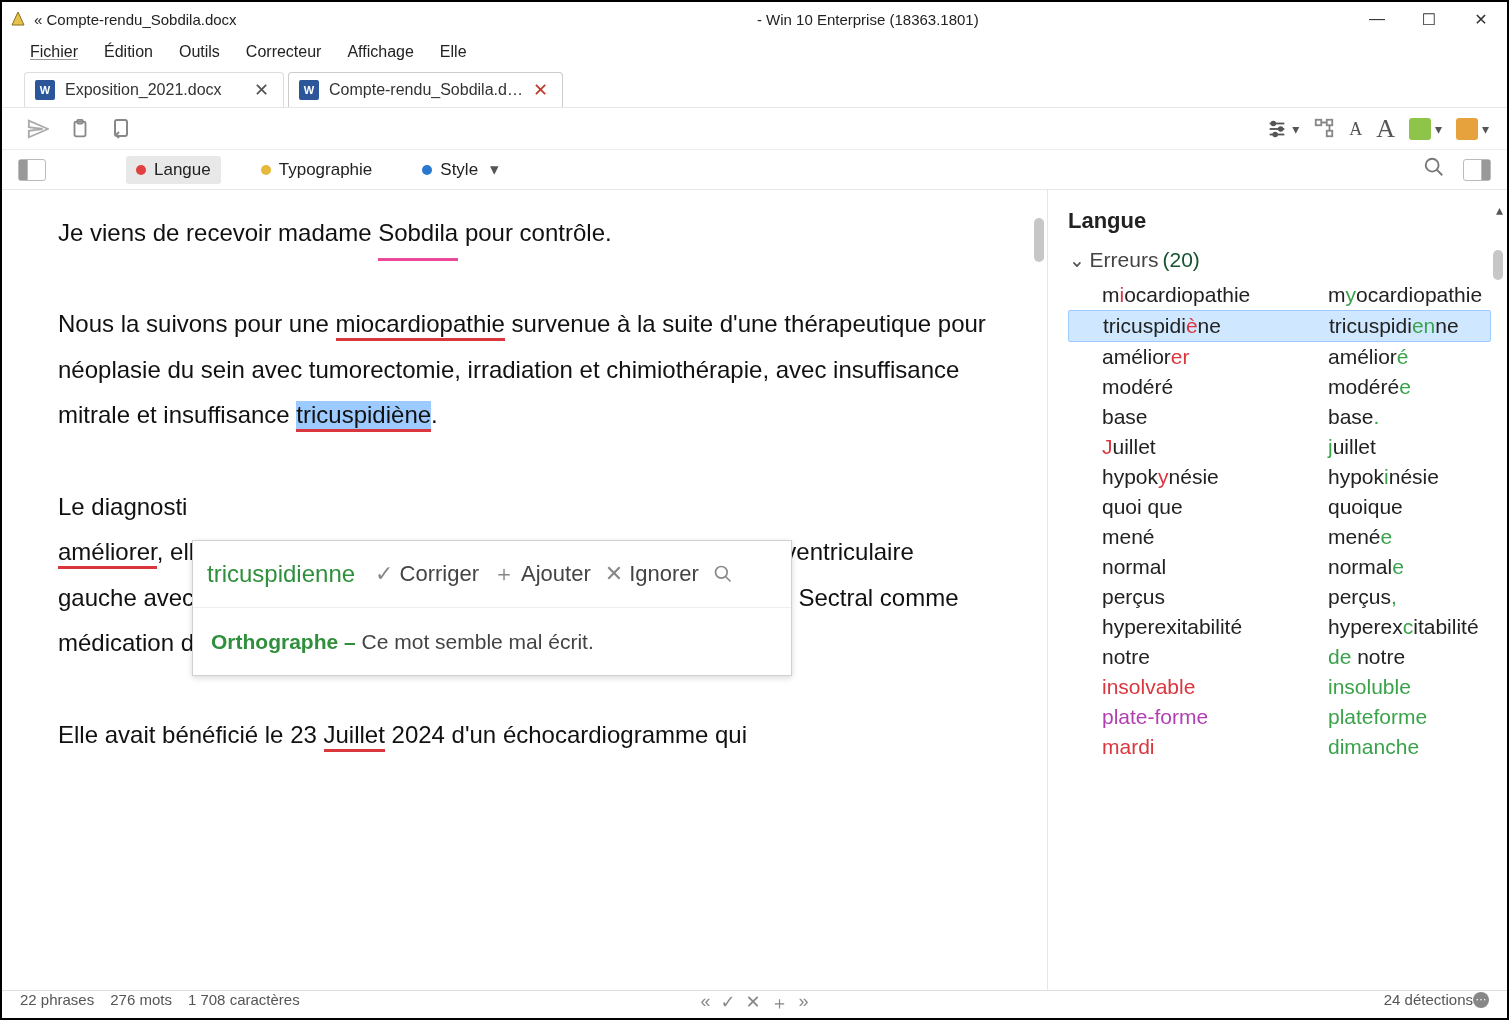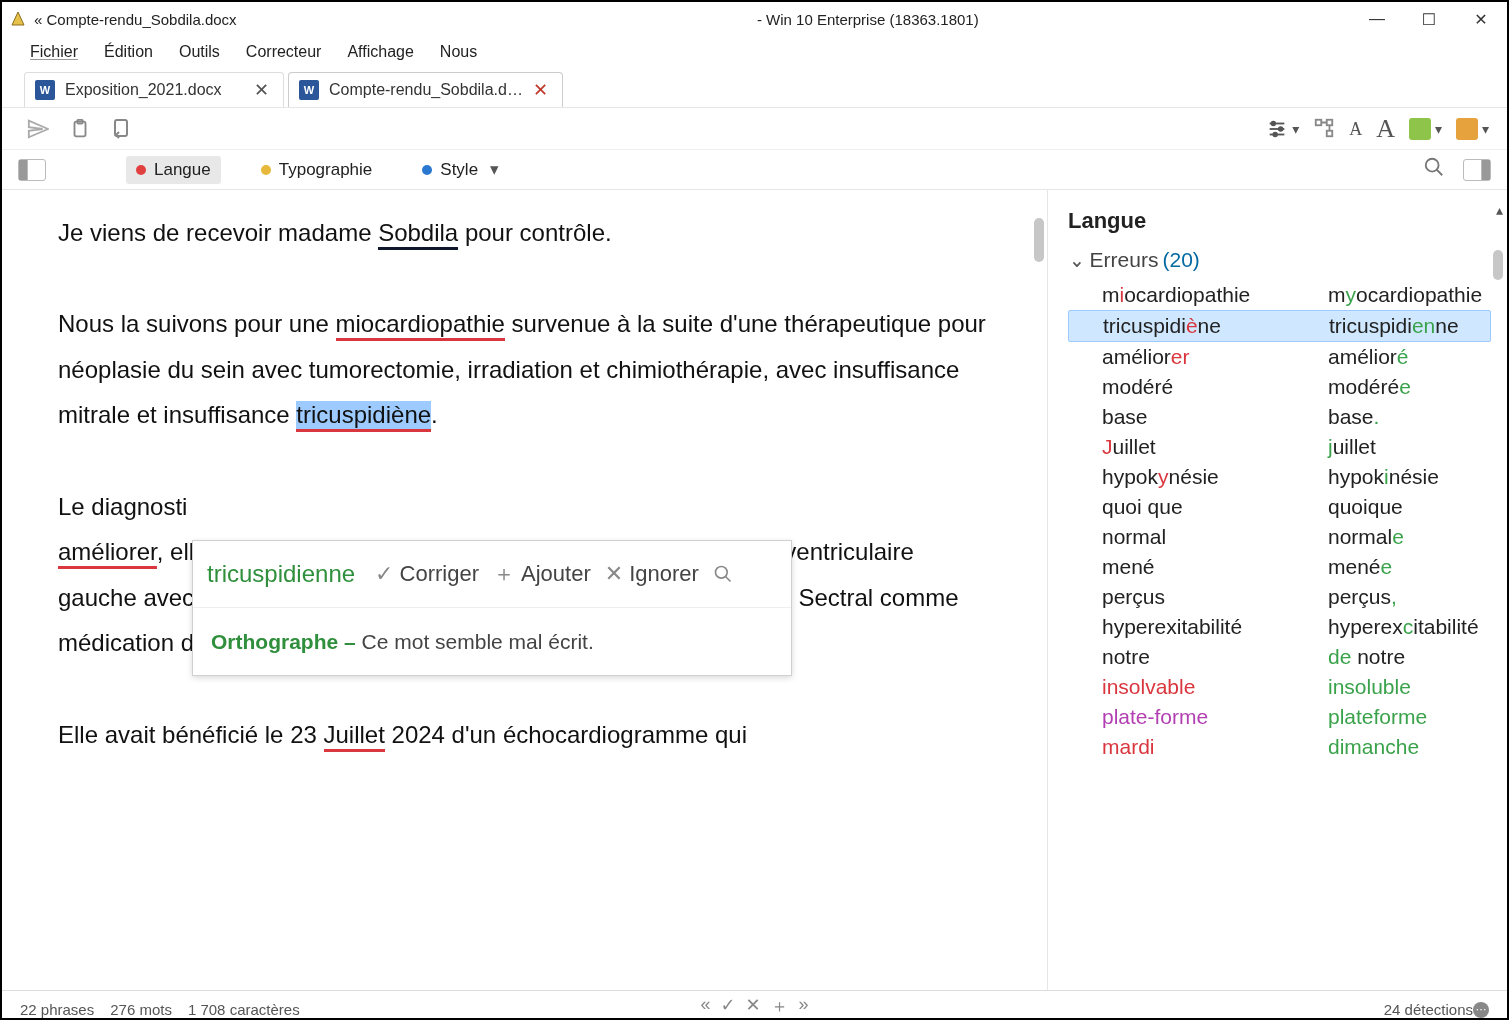--- a/index.html
+++ b/index.html
@@ -83,21 +83,21 @@
   
   .mainsplit {
     display:flex; height: calc(1020px - 34px - 32px - 40px - 42px - 40px - 28px - 4px);
   }
   .docpane {
     flex: 1; position:relative; overflow:hidden; padding: 20px 60px 20px 56px;
     font-size: 24px; line-height: 1.9; color:#111;
   }
   .doc-scroll-outer { position:absolute; right:0; top:0; bottom:0; width:18px; }
   .doc-scroll-thumb { position:absolute; top:28px; right:3px; width:10px; height:44px; background:#c7c7c7; border-radius:5px;}
-  .underline-orange { border-bottom:3px solid #0f172a; padding-bottom:1px;}
+  .underline-orange { border-bottom:3px solid #ec4899; padding-bottom:12px;}
   .underline-red { border-bottom:3px solid #d9363e; padding-bottom:1px;}
   .sel { background:#9ecbff; }
   
   .popup {
     position:absolute; left: 190px; top: 350px; width: 600px;
     background:#fff; border:1px solid #d0d0d0; box-shadow: 0 2px 6px rgba(0,0,0,0.15);
     font-size: 22px;
   }
   .popup .row1 { display:flex; align-items:center; gap:14px; padding: 10px 14px; border-bottom:1px solid #eee;}
   .popup .sugg { color:#2f8f3c; font-weight:500; font-size:24px; margin-right: 6px;}
@@ -105,37 +105,37 @@
   .popup .pbtn .pic { color:#888; font-size:22px; }
   .popup .row2 { padding: 14px 18px; font-size:21px; color:#444;}
   .popup .row2 .cat { color:#2f8f3c; font-weight:700; }
   
   .rightpanel {
     width: 460px; border-left:1px solid #e6e6e6; position:relative; overflow:hidden;
     padding: 18px 16px 10px 20px;
   }
   .rightpanel h2 { font-size:22px; font-weight:700; margin-bottom: 14px;}
   .err-header { font-size:21px; color:#444; display:flex; align-items:center; gap:4px; margin-bottom:8px;}
-  .err-header .count { color:#0369a1; }
+  .err-header .count { color:#14532d; }
   .err-header .caret { transform: scaleX(0.9); color:#555; }
   .err-list { font-size:21px; }
   .err-row {
     display:grid; grid-template-columns: 220px 1fr; column-gap: 6px;
     padding: 3px 10px 3px 34px; align-items:baseline;
   }
   .err-row.selected { background:#cfe8ff; border:1px solid #9ecbff; border-radius:2px;}
   .hl-red { color:#d9363e; }
   .hl-green { color:#3aa24a; }
   .hl-magenta { color:#b23fb2; }
   .rp-scroll { position:absolute; right:4px; top:60px; width:10px; height:30px; background:#c7c7c7; border-radius:5px;}
   .rp-arrow { position:absolute; right:4px; top:12px; font-size:14px; color:#555;}
   
   .statusbar {
     position:absolute; bottom:0; left:0; right:0; height:28px;
-    border-top:1px solid #ddd; display:flex; align-items:flex-end;
+    border-top:1px solid #ddd; display:flex; align-items:flex-start;
     font-size:15px; color:#555; padding: 0 18px; gap: 16px;
   }
   .statusbar .center { position:absolute; left:50%; transform:translateX(-50%); display:flex; gap:10px; font-size:18px; color:#888;}
   .statusbar .right { margin-left:auto; display:flex; align-items:center; }
   .det-dot { width:16px;height:16px;border-radius:50%;background:#888;color:#fff;font-size:11px;display:flex;align-items:center;justify-content:center;}
 </style>
 </head>
 <body>
 
 <div class="titlebar">
@@ -150,21 +150,21 @@
     <div>✕</div>
   </div>
 </div>
 
 <div class="menubar">
   <span><span class="menu-ul">Fichier</span></span>
   <span><span>Édition</span></span>
   <span><span>Outils</span></span>
   <span><span>Correcteur</span></span>
   <span><span>Affichage</span></span>
-  <span><span>Nous</span></span>
+  <span><span>Elle</span></span>
 </div>
 
 <div class="doctabs">
   <div class="doctab">
     <span class="word-icon">W</span>
     <span>Exposition_2021.docx</span>
     <span class="tab-x">✕</span>
   </div>
   <div class="doctab active">
     <span class="word-icon">W</span>
@@ -337,26 +337,26 @@
         </div>
         <div class="err-row">
           <div>hypok<span class="hl-red">y</span>nésie</div>
           <div>hypok<span class="hl-green">i</span>nésie</div>
         </div>
         <div class="err-row">
           <div>quoi que</div>
           <div>quoique</div>
         </div>
         <div class="err-row">
+          <div>mené</div>
+          <div>mené<span class="hl-green">e</span></div>
+        </div>
+        <div class="err-row">
           <div>normal</div>
           <div>normal<span class="hl-green">e</span></div>
-        </div>
-        <div class="err-row">
-          <div>mené</div>
-          <div>mené<span class="hl-green">e</span></div>
         </div>
         <div class="err-row">
           <div>perçus</div>
           <div>perçus<span class="hl-green">,</span></div>
         </div>
         <div class="err-row">
           <div>hyperexitabilité</div>
           <div>hyperex<span class="hl-green">c</span>itabilité</div>
         </div>
         <div class="err-row">

